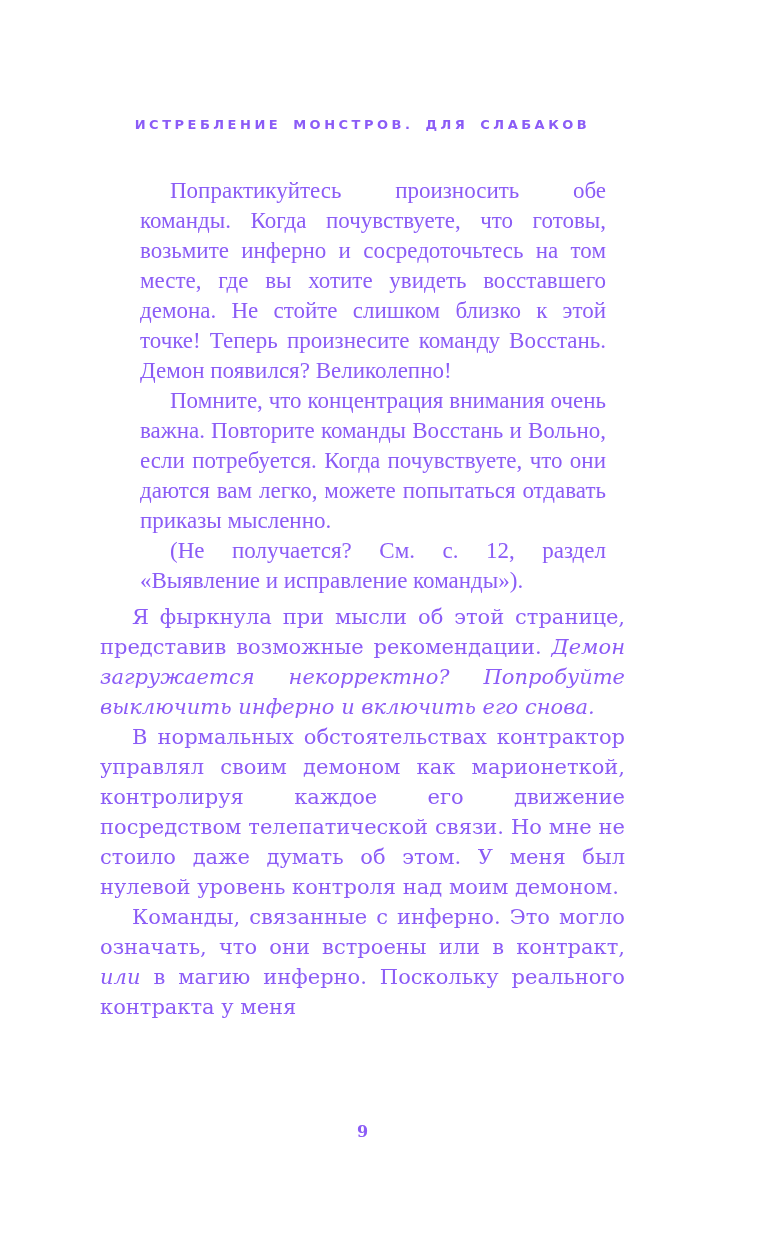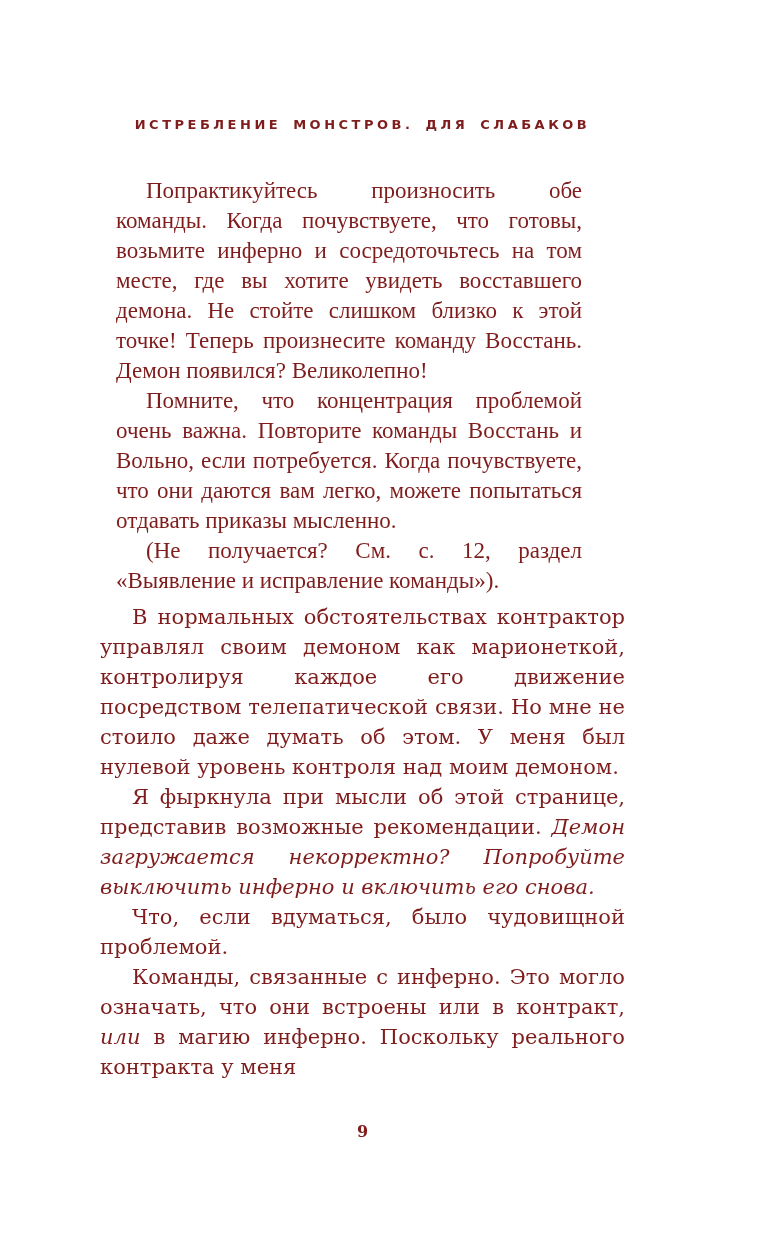--- a/index.html
+++ b/index.html
@@ -5,40 +5,40 @@
   html, body {
     margin: 0;
     padding: 0;
     background: #ffffff;
   }
   .page {
     position: relative;
     width: 768px;
     height: 1240px;
     background: #ffffff;
-    color: #7f1d1d;
+    color: #8b5cf6;
     overflow: hidden;
   }
   .running-head {
     position: absolute;
     top: 117px;
     left: 100px;
     width: 525px;
     text-align: center;
     font-family: "DejaVu Sans", sans-serif;
     font-weight: bold;
     font-size: 13px;
     letter-spacing: 3.5px;
     word-spacing: 4px;
     white-space: nowrap;
   }
   .quote-block {
     position: absolute;
     top: 176px;
-    left: 116px;
+    left: 140px;
     width: 466px;
     height: 426px;
     overflow: hidden;
     font-family: "Liberation Serif", serif;
     font-size: 23px;
     line-height: 30px;
     text-align: justify;
     hyphens: auto;
     -webkit-hyphens: auto;
   }
@@ -79,25 +79,24 @@
   }
 </style>
 </head>
 <body>
 
 <div class="page">
   <div class="running-head">ИСТРЕБЛЕНИЕ МОНСТРОВ. ДЛЯ СЛАБАКОВ</div>
 
   <div class="quote-block">
       <p><span>Попрактикуйтесь произносить обе команды. Когда почувствуете, что готовы, возьмите инферно и сосредоточьтесь на том месте, где вы хотите увидеть восставшего демона. Не стойте слишком близко к этой точке! Теперь произнесите команду Восстань. Демон появился? Великолепно!</span></p>
-      <p><span>Помните, что концентрация проблемой очень важна. Повторите команды Восстань и Вольно, если потребуется. Когда почувствуете, что они даются вам легко, можете попытаться отдавать приказы мысленно.</span></p>
+      <p><span>Помните, что концентрация внимания очень важна. Повторите команды Восстань и Вольно, если потребуется. Когда почувствуете, что они даются вам легко, можете попытаться отдавать приказы мысленно.</span></p>
       <p><span>(Не получается? См. с. 12, раздел «Выявление и исправление команды»).</span></p>
     </div>
 
   <div class="body-text">
+      <p><span>Я фыркнула при мысли об этой странице, представив возможные рекомендации. </span><span class="it">Демон загружается некорректно? Попробуйте выключить инферно и включить его снова.</span></p>
       <p><span>В нормальных обстоятельствах контрактор управлял своим демоном как марионеткой, контролируя каждое его движение посредством телепатической связи. Но мне не стоило даже думать об этом. У меня был нулевой уровень контроля над моим демоном.</span></p>
-      <p><span>Я фыркнула при мысли об этой странице, представив возможные рекомендации. </span><span class="it">Демон загружается некорректно? Попробуйте выключить инферно и включить его снова.</span></p>
-      <p><span>Что, если вдуматься, было чудовищной проблемой.</span></p>
       <p><span>Команды, связанные с инферно. Это могло означать, что они встроены или в контракт, </span><span class="it">или</span><span> в магию инферно. Поскольку реального контракта у меня</span></p>
     </div>
 
   <div class="page-number">9</div>
 </div>
 
 </body></html>

